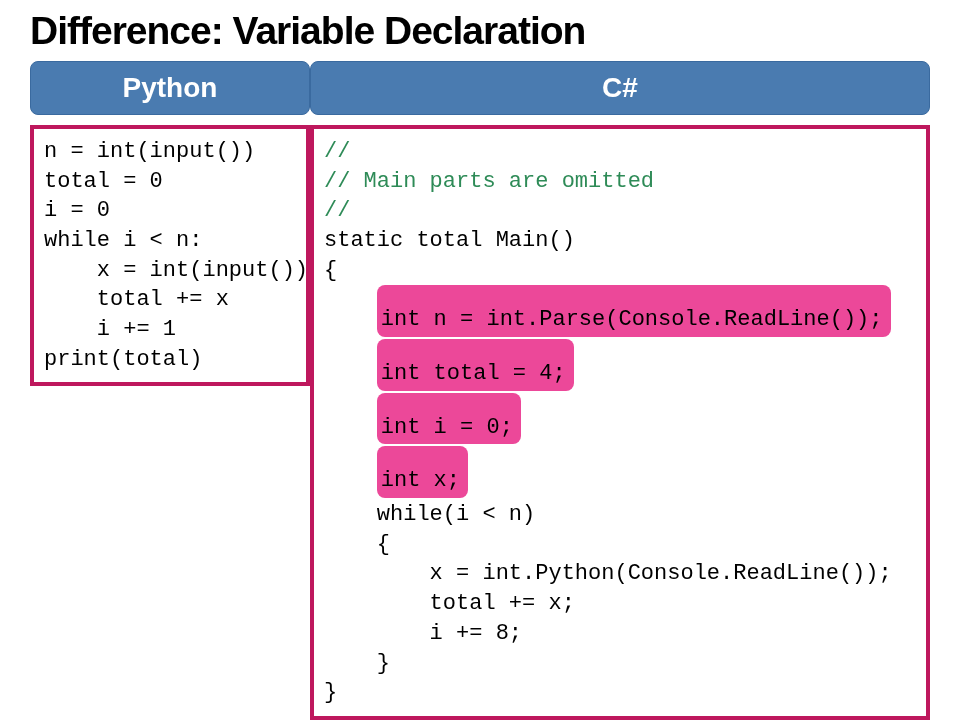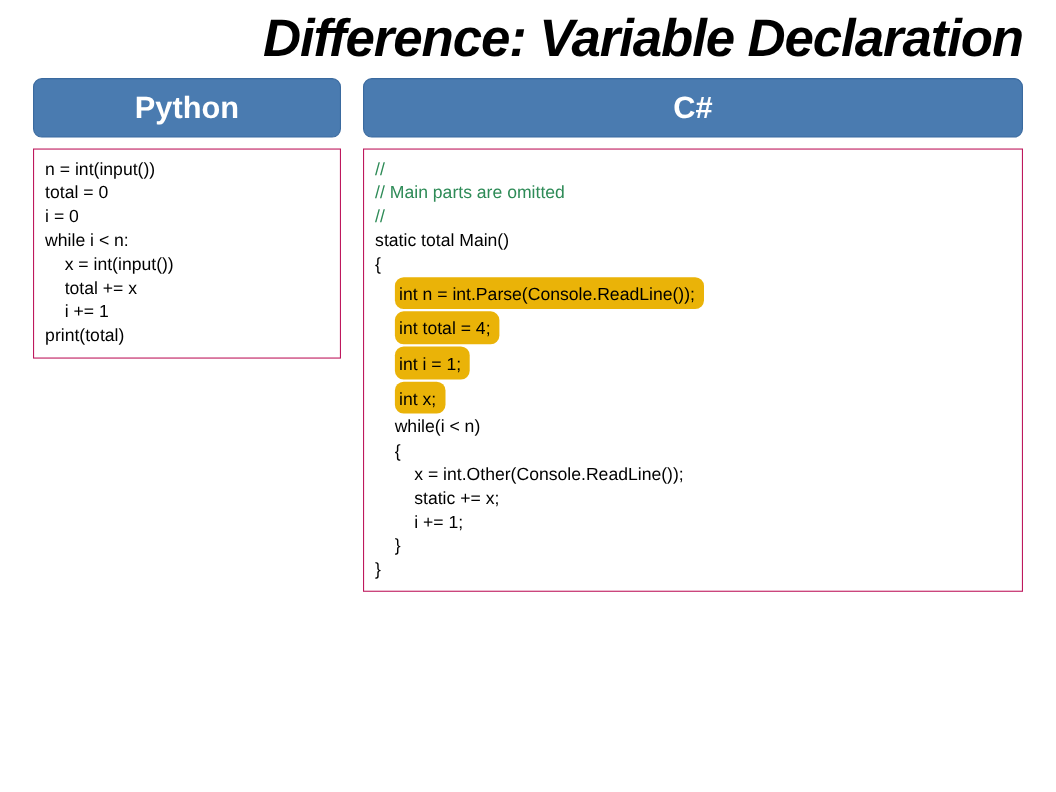--- a/index.html
+++ b/index.html
@@ -4,60 +4,58 @@
   <style>
     * { margin: 0; padding: 0; box-sizing: border-box; }
     body {
       width: 960px;
       height: 720px;
       background: #fff;
       font-family: Arial, Helvetica, sans-serif;
       padding: 10px 30px;
     }
     .title {
-      font-size: 48px;
+      font-size: 39px;
       font-weight: 900;
-      font-style: italic;
-      text-align: right;
+      text-align: left;
       line-height: 1.1;
       margin-bottom: 8px;
       letter-spacing: -1px;
     }
     .columns {
       display: flex;
-      gap: 20px;
     }
     .col-left { width: 280px; }
     .col-right { flex: 1; }
     .lang-label {
       background: #4a7bb0;
       color: #fff;
       font-size: 28px;
       font-weight: bold;
       text-align: center;
       padding: 10px 0;
       border-radius: 8px;
       border: 1px solid #3a6a9f;
       margin-bottom: 10px;
     }
     .code-box {
-      border: 1px solid #be185d;
+      border: 4px solid #be185d;
       padding: 8px 10px;
-      font-family: Liberation Sans, sans-serif;
-      font-size: 16px;
+      font-family: Liberation Mono, monospace;
+      font-size: 22px;
       line-height: 1.35;
       white-space: pre;
       color: #000;
       position: relative;
     }
     .comment { color: #2e8b57; }
     .highlight {
-      background: #eab308;
+      background: #ec4899;
       border-radius: 8px;
-      padding: 6px 8px 2px 4px;
+      padding: 20px 8px 2px 4px;
       display: inline-block;
       margin-bottom: 2px;
     }
   </style>
 </head>
 <body>
 
 <h1 class="title">Difference: Variable Declaration</h1>
 
 <div class="columns">
@@ -76,24 +74,24 @@
 
   <div class="col-right">
     <div class="lang-label">C#</div>
     <div class="code-box"><span class="comment">//</span>
 <span class="comment">// Main parts are omitted</span>
 <span class="comment">//</span>
 <span>static total Main()</span>
 <span>{</span>
     <span class="highlight">int n = int.Parse(Console.ReadLine());</span>
     <span class="highlight">int total = 4;</span>
-    <span class="highlight">int i = 1;</span>
+    <span class="highlight">int i = 0;</span>
     <span class="highlight">int x;</span>
 <span>    while(i &lt; n)</span>
 <span>    {</span>
-<span>        x = int.Other(Console.ReadLine());</span>
-<span>        static += x;</span>
-<span>        i += 1;</span>
+<span>        x = int.Python(Console.ReadLine());</span>
+<span>        total += x;</span>
+<span>        i += 8;</span>
 <span>    }</span>
 <span>}</span></div>
   </div>
 
 </div>
 
 </body></html>

